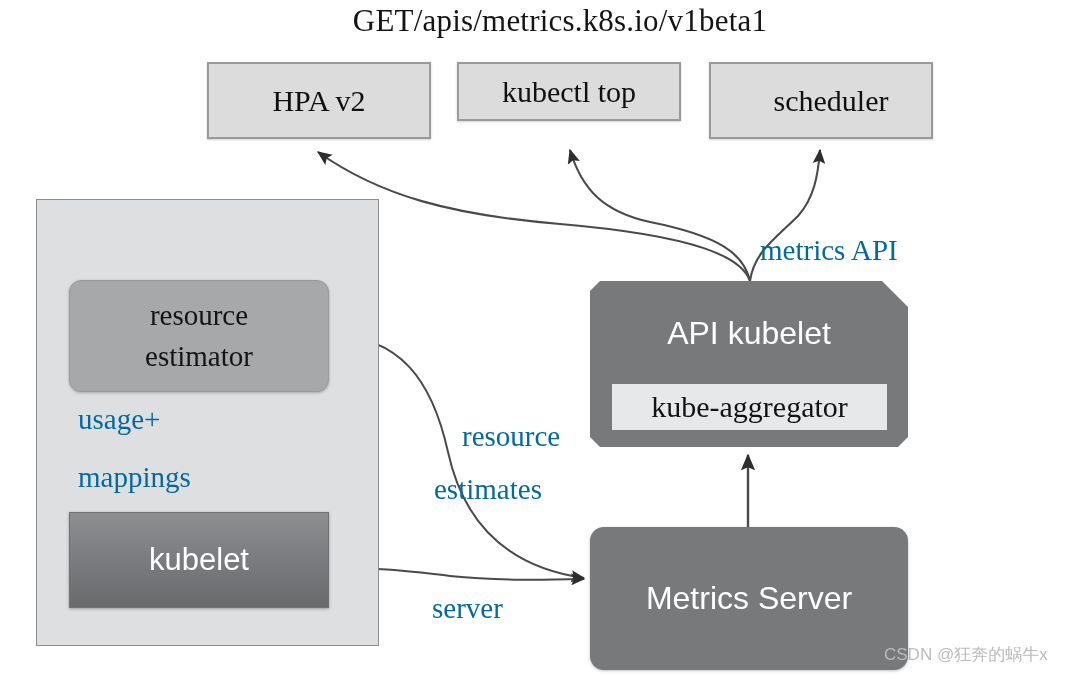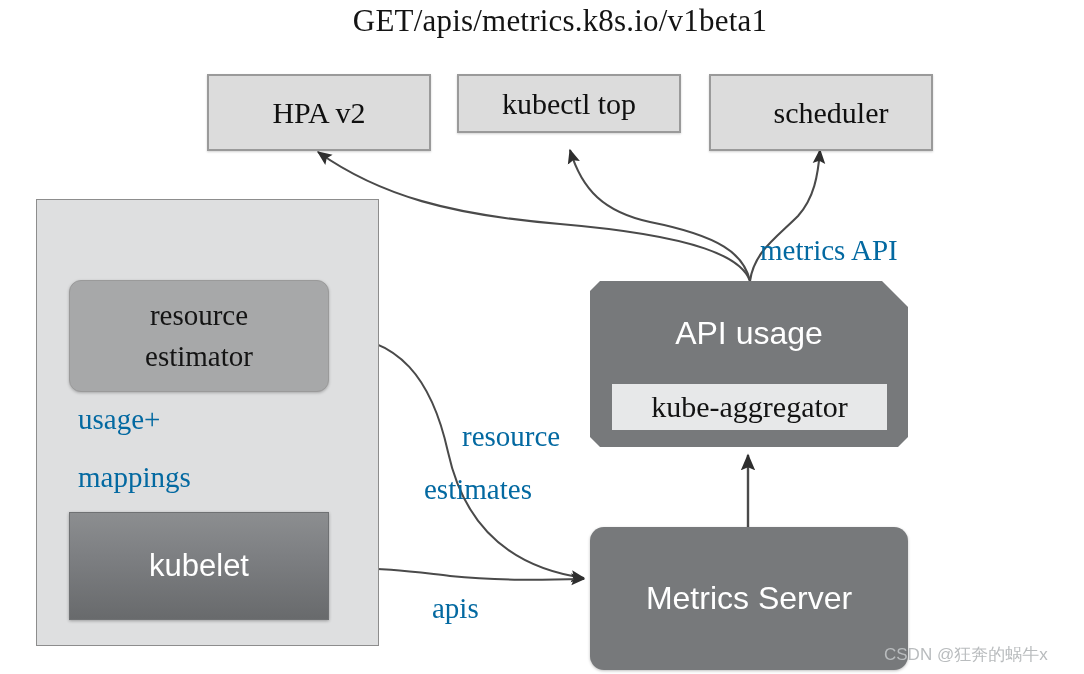--- a/index.html
+++ b/index.html
@@ -45,21 +45,20 @@
     letter-spacing: 0.2px;
     white-space: nowrap;
   }
   
   .consumer {
     background: #dcdcdc;
     border: 2px solid #9a9a9a;
     font-size: 30px;
     color: #101010;
     box-shadow: 0 1px 2px rgba(0,0,0,.18);
-    margin-top: 12px;
   }
   #box-hpa       { left: 207px; top: 62px; width: 224px; height: 77px; }
   #box-kubectl   { left: 457px; top: 62px; width: 224px; height: 59px; }
   #box-scheduler { left: 709px; top: 62px; width: 224px; height: 77px; padding-left: 20px; }
 
   
   #node-x {
     left: 36px;
     top: 199px;
     width: 343px;
@@ -90,21 +89,21 @@
     font-size: 29px;
     color: #141414;
     line-height: 1.42;
     box-shadow: 0 1px 3px rgba(0,0,0,.25);
   }
   
   #box-kubelet {
     left: 69px;
     top: 512px;
     width: 260px;
-    height: 108px;
+    height: 96px;
     background: linear-gradient(180deg, #8c8e90 0%, #7e8083 38%, #686a6c 100%);
     border: 1px solid #6f7173;
     font-family: "Liberation Sans", sans-serif;
     font-size: 31px;
     color: #ffffff;
     box-shadow: 0 1px 3px rgba(0,0,0,.3);
   }
   
   #box-apiserver {
     left: 590px;
@@ -154,21 +153,21 @@
     font-size: 29px;
     color: #0369a1;
     white-space: nowrap;
     display: block;
     text-align: left;
   }
   #lbl-metrics-api   { left: 760px; top: 234px; }
   #lbl-usage-plus    { left: 78px;  top: 403px; }
   #lbl-mappings      { left: 78px;  top: 461px; }
   #lbl-res-estimates-1 { left: 462px; top: 420px; }
-  #lbl-res-estimates-2 { left: 424px; top: 473px; }
+  #lbl-res-estimates-2 { left: 434px; top: 473px; }
   #lbl-usage         { left: 432px; top: 592px; }
   
   #watermark {
     position: absolute;
     left: 884px;
     top: 643px;
     font-family: "Liberation Sans", sans-serif;
     font-size: 17px;
     color: #b9bcbe;
     white-space: nowrap;
@@ -213,25 +212,25 @@
     <span>resource</span>
     <span>estimator</span>
   </div>
 
   <div class="node" id="box-kubelet">kubelet</div>
 
   <div class="edge-label" id="lbl-usage-plus">usage+</div>
   <div class="edge-label" id="lbl-mappings">mappings</div>
 
   <div class="node" id="box-apiserver"></div>
-  <div id="apiserver-label">API usage</div>
+  <div id="apiserver-label">API kubelet</div>
   <div class="node" id="box-aggregator">kube-aggregator</div>
 
   <div class="node" id="box-metrics-server">Metrics Server</div>
 
   <div class="edge-label" id="lbl-metrics-api">metrics API</div>
   <div class="edge-label" id="lbl-res-estimates-1">resource</div>
   <div class="edge-label" id="lbl-res-estimates-2">estimates</div>
-  <div class="edge-label" id="lbl-usage">apis</div>
+  <div class="edge-label" id="lbl-usage">server</div>
 
   <div id="watermark">CSDN @狂奔的蜗牛x</div>
 
 </div>
 
 </body></html>

